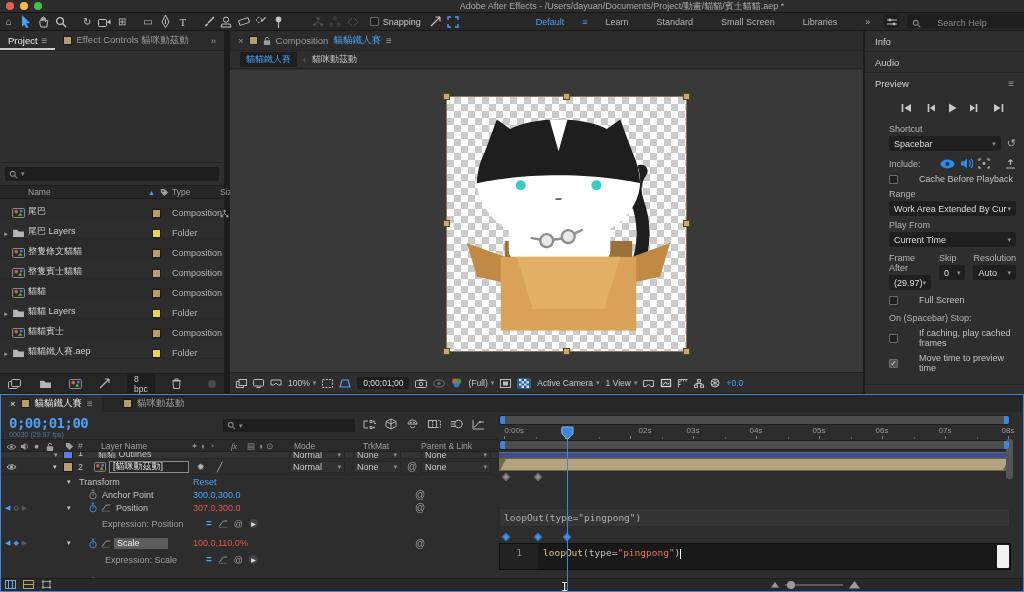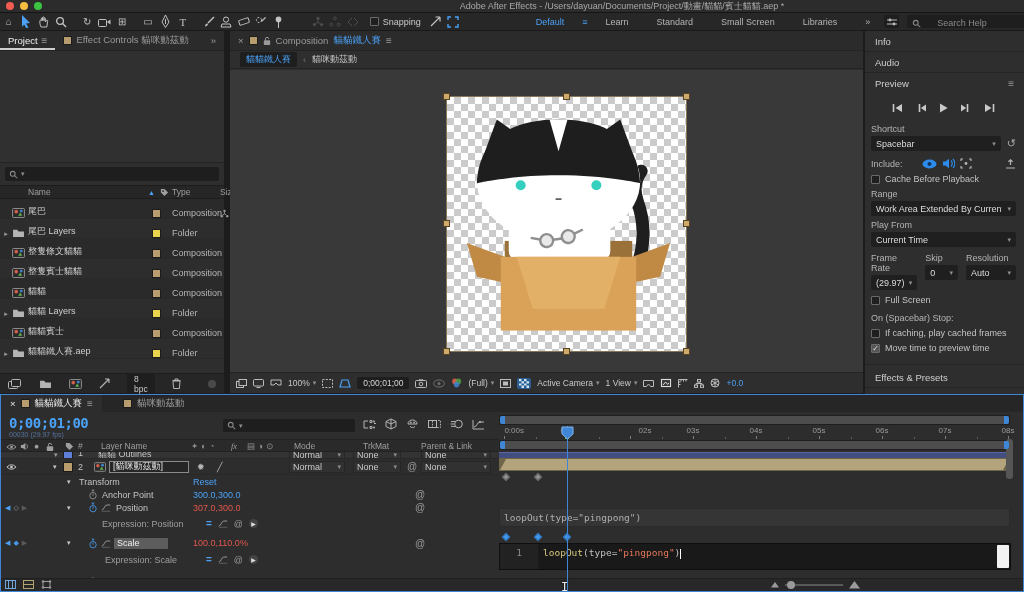--- a/index.html
+++ b/index.html
@@ -67,25 +67,25 @@
 .stage{position:absolute;left:217px;top:27px;width:239px;height:254px;background:conic-gradient(#cbcbcb 25%,#fff 0 50%,#cbcbcb 0 75%,#fff 0);background-size:14px 14px;outline:1px solid rgba(200,170,110,.55)}
 .handle{position:absolute;width:7px;height:7px;background:#cfa96b;border:1px solid #574621;z-index:3}
 .ctoolbar{position:absolute;left:0;right:0;bottom:0;height:21px;background:#2e2e2e;border-top:1px solid #232323;display:flex;align-items:center;gap:6px;padding:0 6px;font-size:8.5px;color:#c9c9c9;white-space:nowrap}
 .ddl{display:flex;align-items:center;gap:3px;color:#c9c9c9}
 .caret{color:#8f8f8f;font-size:7px}
 .tcbox{background:#1e1e1e;border-radius:2px;padding:1px 6px;color:#d8d8d8}
 .bluebox{background:#2d5e8f;border-radius:2px;padding:1px 2px}
 .exposure{color:#4ba1f5}
 
 .rsec{height:21px;display:flex;align-items:center;justify-content:space-between;padding:0 10px;font-size:9.5px;color:#cfcfcf;border-bottom:1px solid #242424;background:#2e2e2e}
-.rbody{padding:4px 8px 6px 6px;border-bottom:1px solid #242424}
+.rbody{padding:4px 8px 6px 24px;border-bottom:1px solid #242424}
 .transport{display:flex;justify-content:center;gap:13px;padding:5px 0 7px 0}
 .lab{font-size:9px;color:#b5b5b5;margin:4px 0 2px 0}
 .sel{height:15px;background:#1f1f1f;border-radius:2px;display:flex;align-items:center;justify-content:space-between;padding:0 5px;color:#dcdcdc;font-size:9px}
-.cbrow{display:flex;align-items:center;gap:5px;margin:5px 0;font-size:9px;color:#c3c3c3}
+.cbrow{display:flex;align-items:center;gap:21px;margin:5px 0;font-size:9px;color:#c3c3c3}
 .incl{display:flex;align-items:center;gap:5px;margin-top:7px}
 .inclicons{display:flex;gap:5px;margin-left:14px;align-items:center}
 .fr3{display:flex;gap:8px;margin-top:6px}
 .fr3 .f{display:flex;flex-direction:column;gap:2px}
 
 .timeline{position:absolute;left:0;top:394px;width:1024px;height:198px;background:#2d2d2d;border:1px solid #3f87d6;overflow:hidden}
 .ttabs{position:absolute;left:0;top:0;right:0;height:17px;background:#262626;display:flex;align-items:center;font-size:9.5px}
 .ttab{display:flex;align-items:center;gap:5px;height:100%;padding:0 9px;color:#9f9f9f}
 .ttab.active{background:#2d2d2d;color:#ececec}
 .tl-left{position:absolute;left:0;top:17px;width:497px;bottom:0}
@@ -730,21 +730,21 @@
             <span style="overflow:hidden;white-space:nowrap;max-width:126px">Work Area Extended By Current …</span>
             <span class="caret">▾</span>
           </div>
         <div class="lab">Play From</div>
         <div class="sel">
             <span>Current Time</span>
             <span class="caret">▾</span>
           </div>
         <div class="fr3">
           <span class="f" style="width:48px">
-              <span class="lab" style="margin:0">Frame Rate</span>
+              <span class="lab" style="margin:0">Frame After</span>
             <span class="sel">
                 <span>(29.97)</span>
                 <span class="caret">▾</span>
               </span>
             </span>
           <span class="f" style="width:34px">
               <span class="lab" style="margin:0">Skip</span>
             <span class="sel">
                 <span>0</span>
                 <span class="caret">▾</span>

